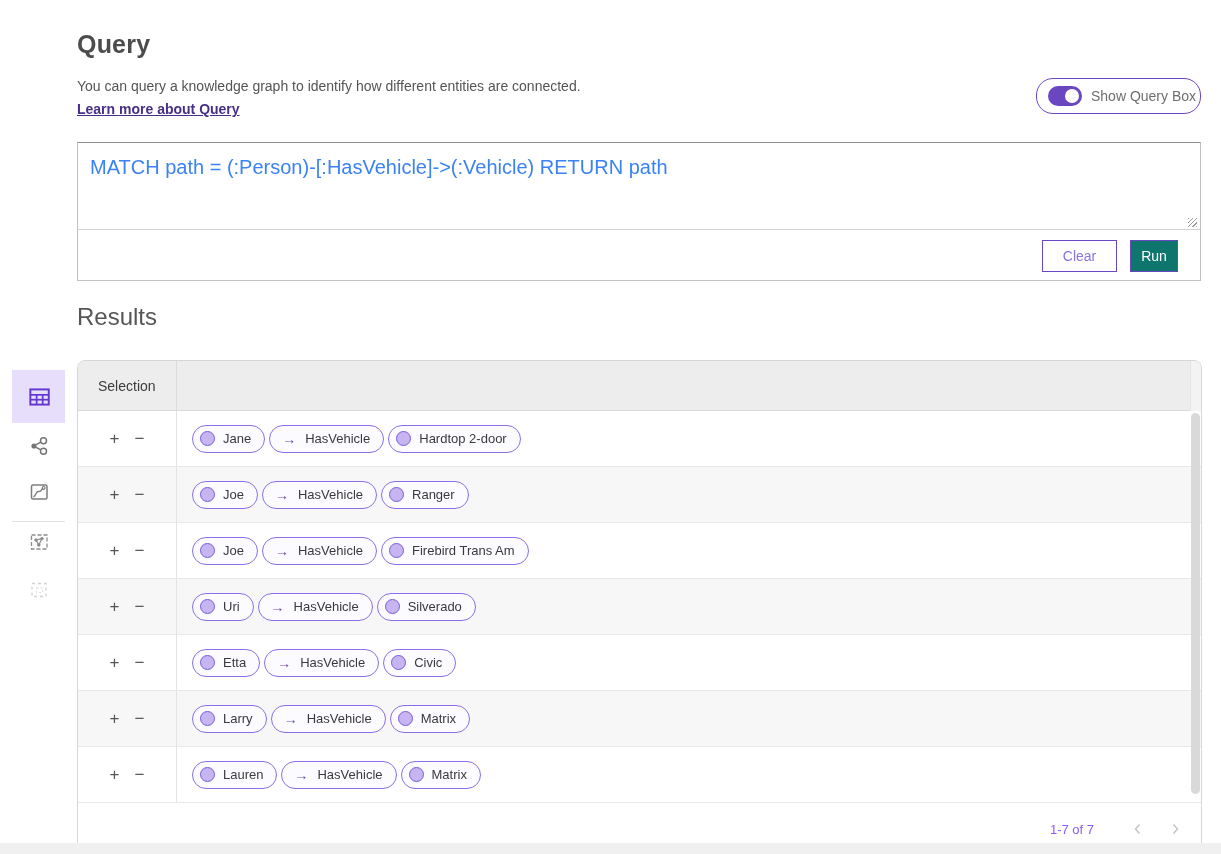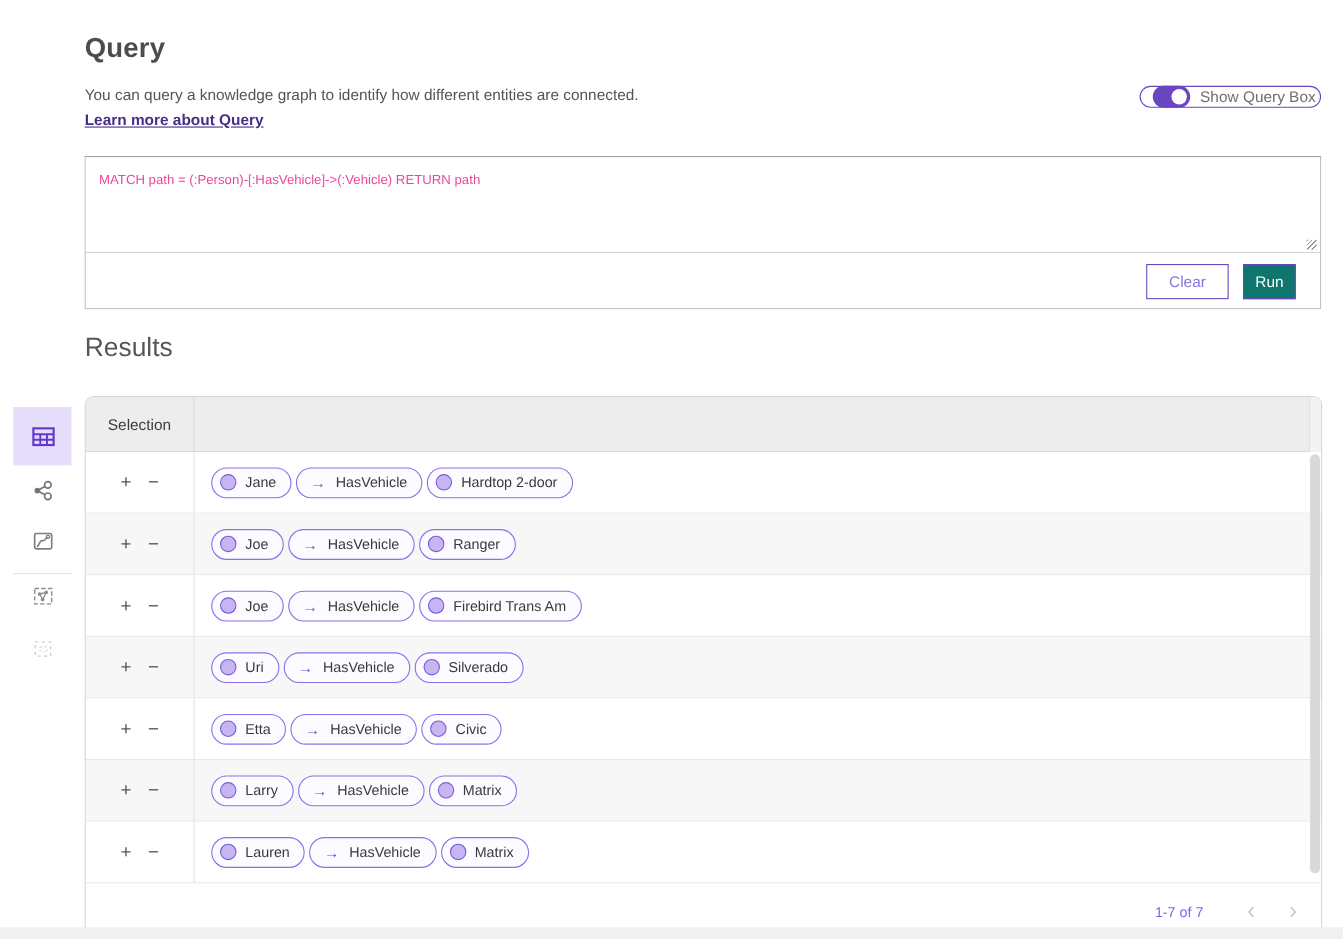--- a/index.html
+++ b/index.html
@@ -6,33 +6,33 @@
   html,body { width:1221px; height:854px; background:#ffffff; overflow:hidden;
     font-family:"Liberation Sans", sans-serif; }
   .page { position:relative; width:1221px; height:854px; background:#fff; }
 
   
   .page-title { position:absolute; left:77px; top:30px; font-size:25px; font-weight:bold; color:#4c4c4c; letter-spacing:.2px; }
   .page-desc { position:absolute; left:77px; top:78px; font-size:14px; color:#545454; }
   .learn-more { position:absolute; left:77px; top:101px; font-size:14px; font-weight:bold;
     color:#472e87; text-decoration:underline; cursor:pointer; }
 
-  .toggle-pill { position:absolute; left:1036px; top:78px; height:20px; width:165px;
+  .toggle-pill { position:absolute; left:1036px; top:78px; height:36px; width:165px;
     border:1px solid #6b46c1; border-radius:17px; background:#fff;
     display:flex; align-items:center; padding:0 12px 0 11px; cursor:pointer; }
   .switch { width:34px; height:20px; border-radius:10px; background:#6b46c1; position:relative; flex:0 0 auto; margin-right:9px; }
   .switch-knob { position:absolute; right:3px; top:3px; width:14px; height:14px; border-radius:50%; background:#fff; }
   .toggle-label { font-size:14px; color:#6e6e6e; white-space:nowrap; }
 
   
   .query-panel { position:absolute; left:77px; top:142px; width:1124px; height:139px;
     border:1px solid #c2c2c2; border-top-color:#8f8f8f; background:#fff; }
   .query-textarea { display:block; width:100%; height:87px; border:none; border-bottom:1px solid #d4d4d4;
     resize:none; outline:none; padding:13px 12px; font-family:"Liberation Sans",sans-serif;
-    font-size:12px; color:#ec4899; background:#fff; }
+    font-size:20px; color:#3b82f6; background:#fff; }
   .resize-grip { position:absolute; right:3px; top:75px; width:9px; height:9px;
     background:repeating-linear-gradient(135deg,#9a9a9a 0 1px,transparent 1px 3px); }
   .query-footer { position:absolute; right:22px; top:97px; display:flex; gap:13px; }
   .btn { height:32px; font-size:14px; font-family:"Liberation Sans",sans-serif; cursor:pointer; }
   .btn-clear { width:75px; background:#fff; border:1px solid #6b46c1; color:#8a74dd; }
   .btn-run { width:48px; background:#0f766e; border:1px solid #6b46c1; color:#fff; }
 
   
   .results-title { position:absolute; left:77px; top:303px; font-size:24px; font-weight:normal; color:#565656; }
 

